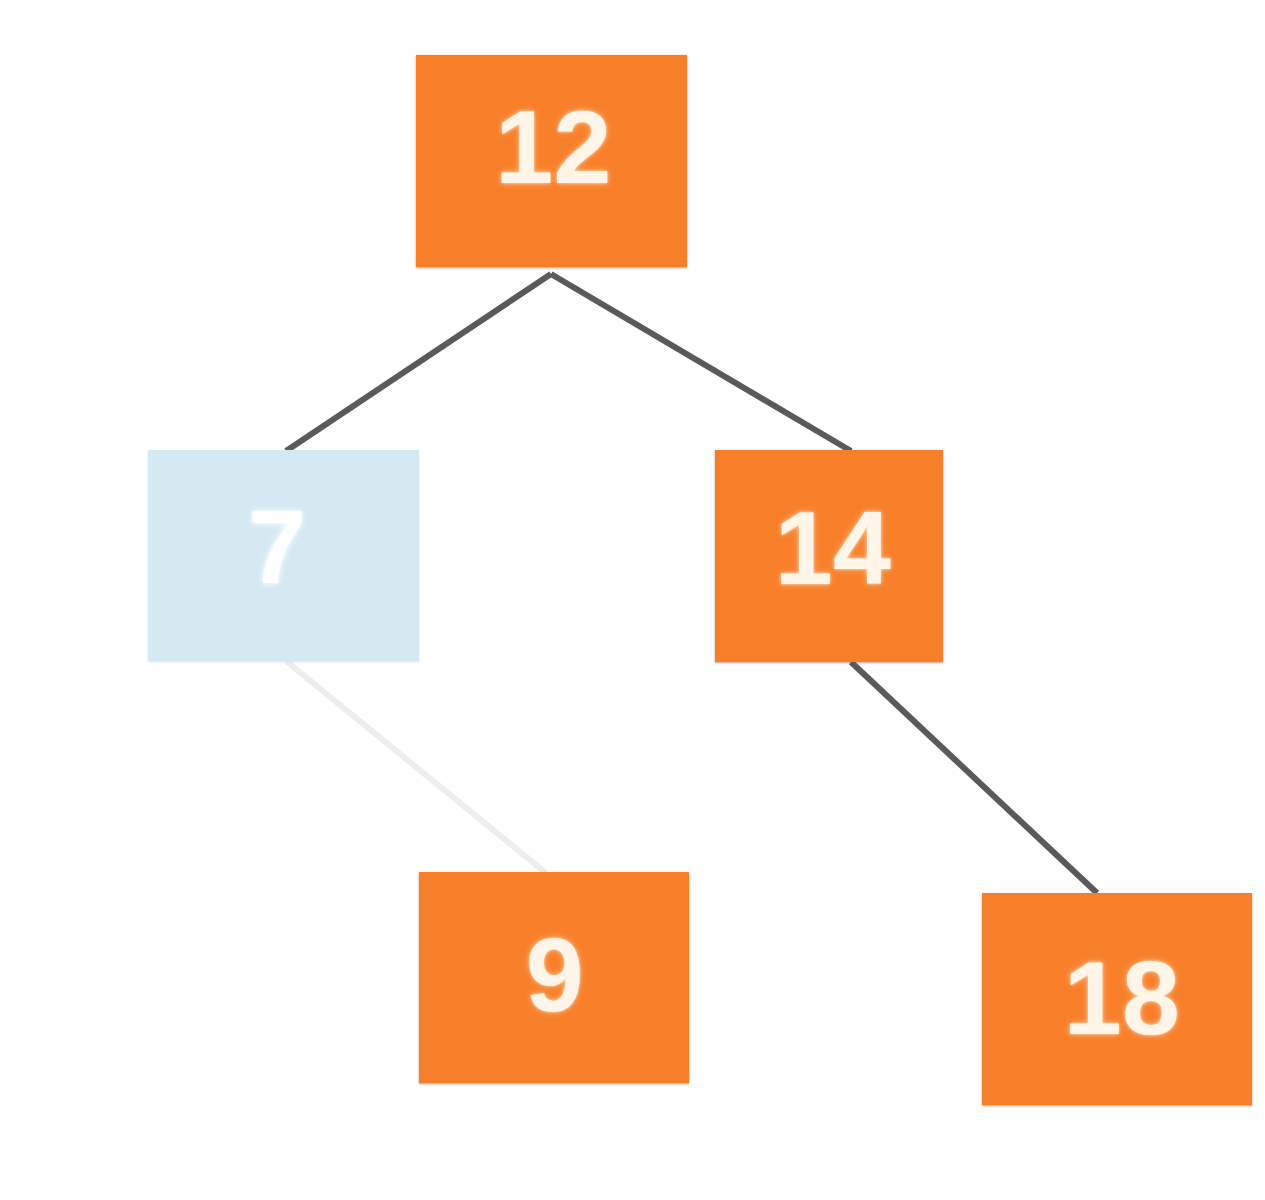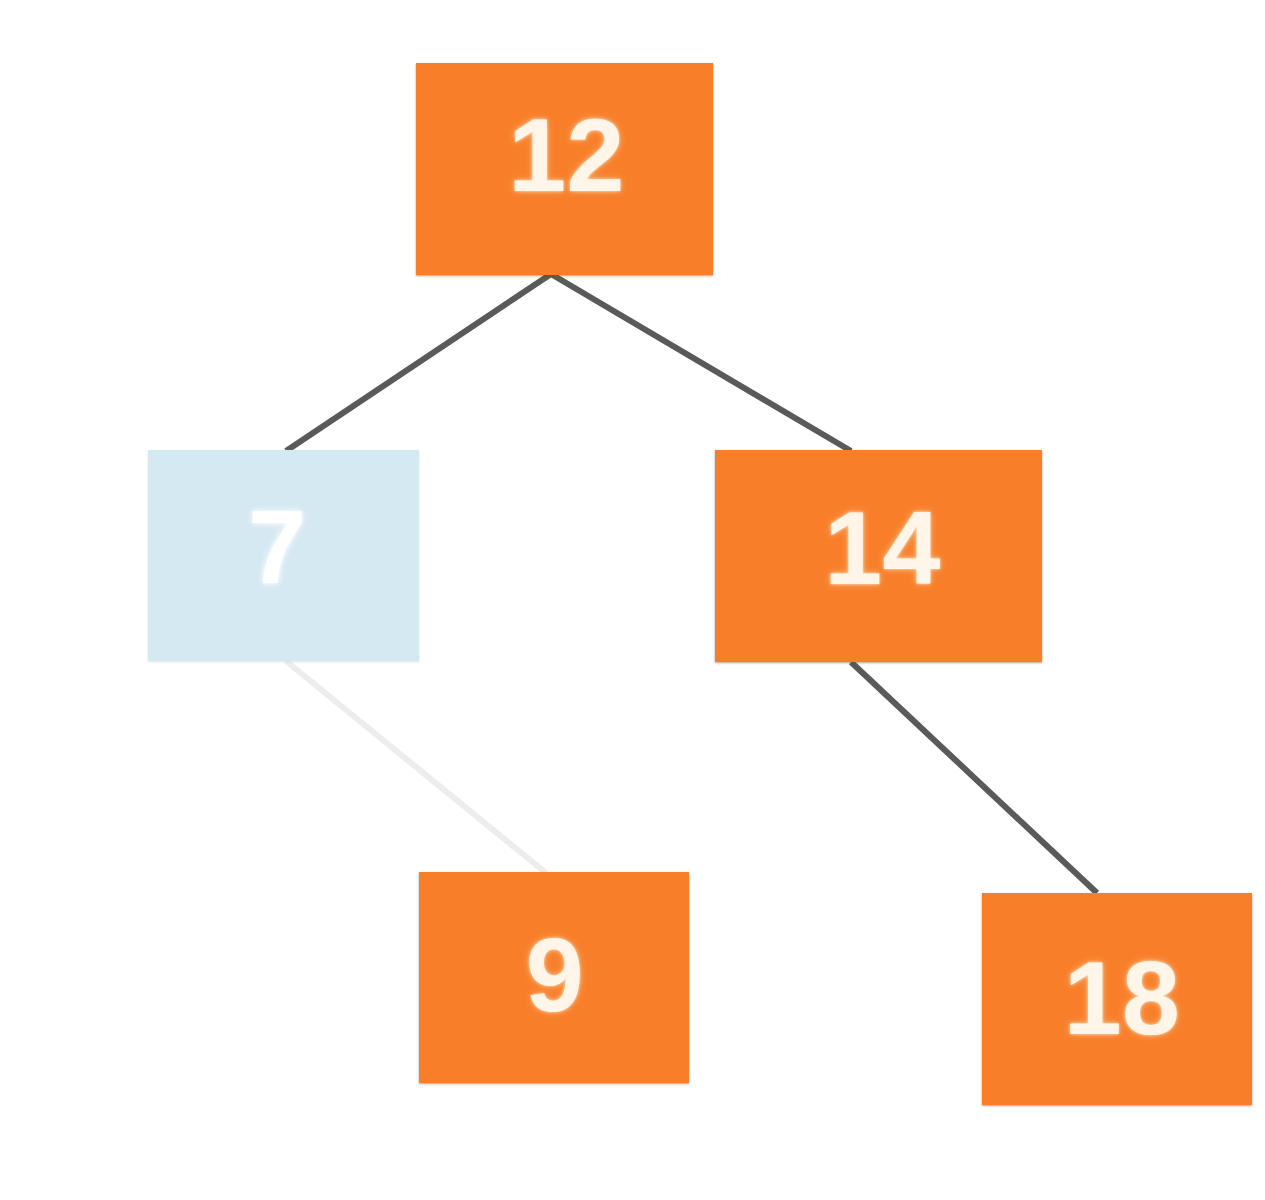--- a/index.html
+++ b/index.html
@@ -52,27 +52,27 @@
   }
   
   .node-dimmed {
     background: #D5E9F3;
     color: #FFFFFF;
     box-shadow: 0 1px 2px rgba(190, 215, 228, 0.6);
     text-shadow: 0 0 4px rgba(255, 255, 255, 0.95),
                  0 0 9px rgba(255, 255, 255, 0.7);
   }
   
-  #node-12 { left: 416px; top: 63px;  width: 297px; height: 212px; font-size: 104px; }
+  #node-12 { left: 416px; top: 55px;  width: 271px; height: 212px; font-size: 104px; }
   #node-12 .node-value { transform: translate(2px, -14px); }
 
   #node-7  { left: 148px; top: 450px; width: 271px; height: 211px; font-size: 104px; }
   #node-7  .node-value { transform: translate(-6px, -9px); }
 
-  #node-14 { left: 715px; top: 450px; width: 327px; height: 212px; font-size: 104px; }
+  #node-14 { left: 715px; top: 450px; width: 228px; height: 212px; font-size: 104px; }
   #node-14 .node-value { transform: translate(4px, -8px); }
 
   #node-9  { left: 419px; top: 872px; width: 270px; height: 211px; font-size: 104px; }
   #node-9  .node-value { transform: translate(1px, -3px); }
 
   #node-18 { left: 962px; top: 893px; width: 270px; height: 212px; font-size: 104px; margin-left: 20px; }
   #node-18 .node-value { transform: translate(5px, -1px); }
 </style>
 </head>
 <body>

